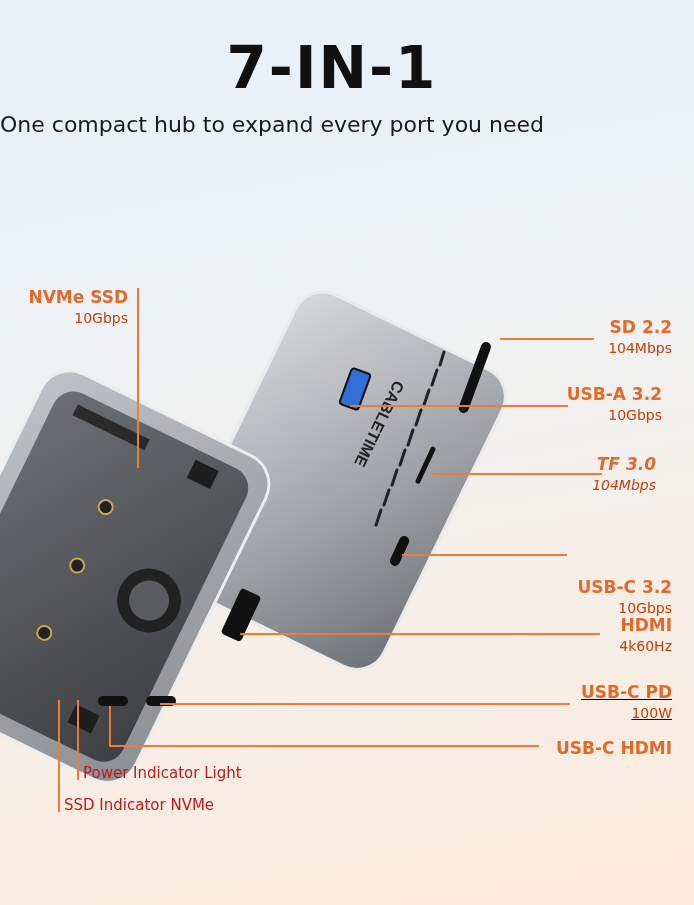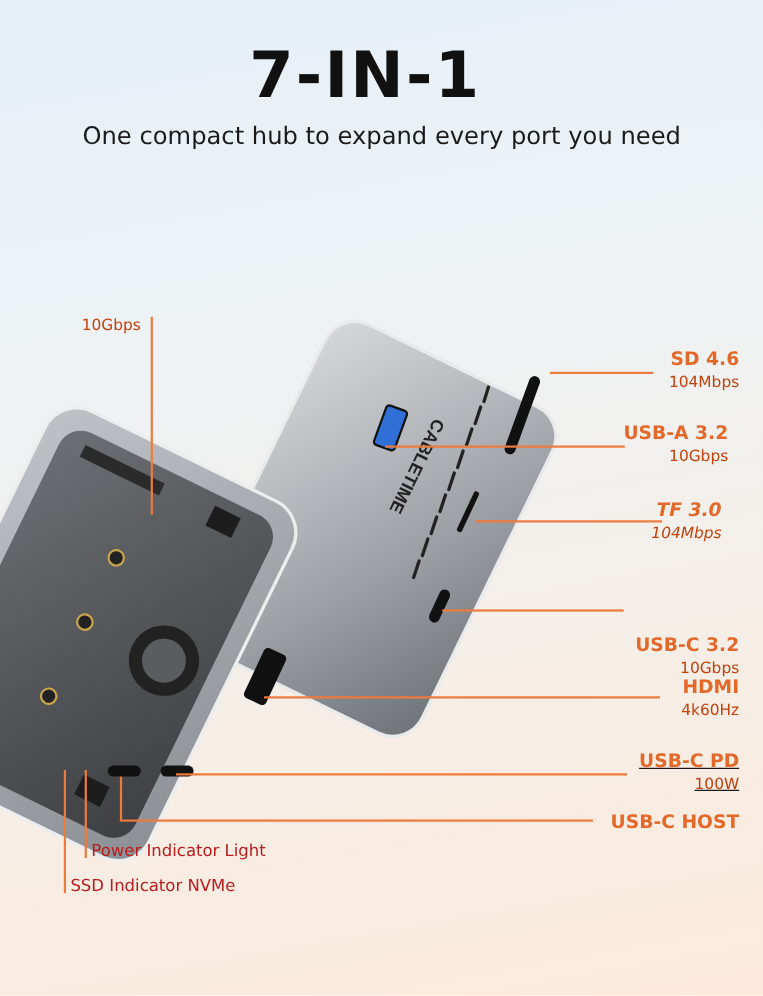--- a/index.html
+++ b/index.html
@@ -1,21 +1,21 @@
 <!DOCTYPE html>
 <html><head>
 <meta charset="utf-8">
 <style>
   html,body{margin:0;padding:0;}
   body{width:694px;height:905px;overflow:hidden;position:relative;
     background:linear-gradient(170deg,#e6f0f8 0%,#eef2f4 35%,#f6eee6 70%,#fdeadc 100%);
     font-family:"DejaVu Sans","Liberation Sans",sans-serif;}
   .title{position:absolute;top:34px;left:0;width:664px;text-align:center;
     font-size:58px;font-weight:bold;color:#111;letter-spacing:2px;}
-  .subtitle{position:absolute;top:112px;left:0;width:694px;text-align:center;
+  .subtitle{position:absolute;top:112px;left:0;width:694px;
     font-size:22px;color:#1a1a1a;}
   .lbl{position:absolute;text-align:right;}
   .lbl .h{color:#e3692a;font-weight:bold;font-size:17px;line-height:22px;}
   .lbl .s{color:#c2410c;font-size:14px;line-height:20px;}
   .line{position:absolute;background:#ee7a3c;}
   .botlbl{position:absolute;color:#b91c1c;font-size:15px;}
   svg.dev{position:absolute;left:0;top:0;}
 </style>
 </head>
 <body>
@@ -78,26 +78,27 @@
 
   <rect x="345" y="370" width="20" height="38" rx="3" fill="#2f6fd6" stroke="#111" stroke-width="2" transform="rotate(20 355 389)"></rect>
 
   <rect x="230" y="590" width="22" height="50" rx="4" fill="#111" transform="rotate(25 241 615)"></rect>
 
   <rect x="98" y="696" width="30" height="10" rx="5" fill="#111"></rect>
   <rect x="146" y="696" width="30" height="10" rx="5" fill="#111"></rect>
 </svg>
 
 <div class="lbl" style="left:10px;top:286px;width:118px;">
+  <div class="h">NVMe SSD</div>
   <div class="s">10Gbps</div>
 </div>
 <div class="line" style="left:137px;top:288px;width:2px;height:180px;"></div>
 
 <div class="lbl" style="right:22px;top:316px;">
-  <div class="h">SD 4.6</div>
+  <div class="h">SD 2.2</div>
     <div class="s">104Mbps</div>
   </div>
 <div class="line" style="left:500px;top:338px;width:94px;height:2px;"></div>
 
 <div class="lbl" style="right:32px;top:383px;">
   <div class="h">USB-A 3.2</div>
     <div class="s">10Gbps</div>
   </div>
 <div class="line" style="left:350px;top:405px;width:218px;height:2px;"></div>
 
@@ -119,21 +120,21 @@
   </div>
 <div class="line" style="left:240px;top:633px;width:360px;height:2px;"></div>
 
 <div class="lbl" style="right:22px;top:681px;text-decoration:underline;">
   <div class="h">USB-C PD</div>
     <div class="s">100W</div>
   </div>
 <div class="line" style="left:160px;top:703px;width:410px;height:2px;"></div>
 
 <div class="lbl" style="right:22px;top:737px;">
-  <div class="h">USB-C HOST</div>
+  <div class="h">USB-C HDMI</div>
   </div>
 <div class="line" style="left:109px;top:706px;width:2px;height:40px;"></div>
 <div class="line" style="left:109px;top:745px;width:430px;height:2px;"></div>
 
 <div class="line" style="left:77px;top:700px;width:2px;height:80px;"></div>
 <div class="botlbl" style="left:83px;top:764px;">Power Indicator Light</div>
 <div class="line" style="left:58px;top:700px;width:2px;height:112px;"></div>
 <div class="botlbl" style="left:64px;top:796px;">SSD Indicator NVMe</div>
 
 </body></html>

